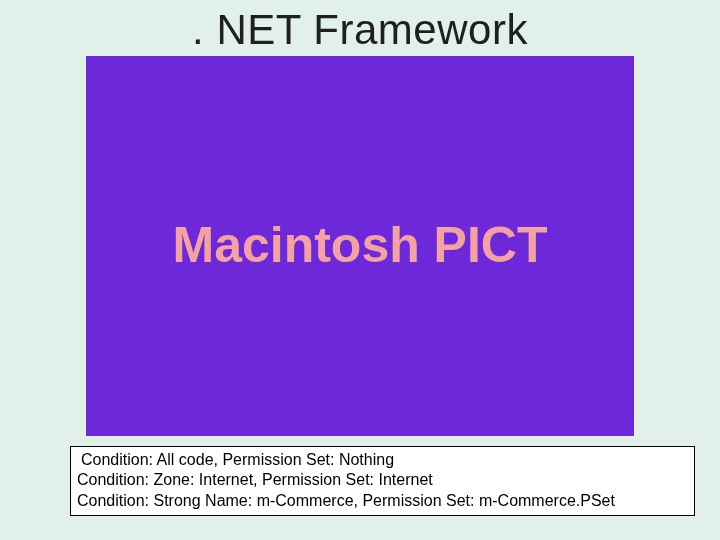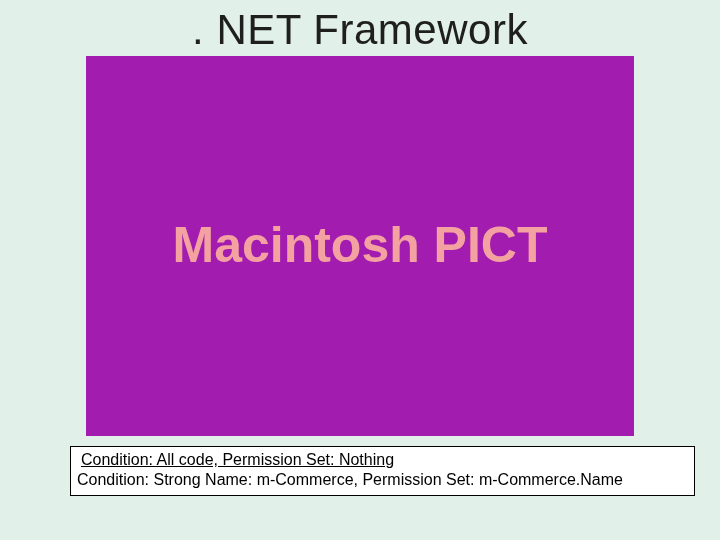--- a/index.html
+++ b/index.html
@@ -25,21 +25,21 @@
     font-size: 42px;
     color: #1f1f1f;
     letter-spacing: 0.5px;
   }
   .pict-area {
     position: absolute;
     top: 56px;
     left: 86px;
     width: 548px;
     height: 380px;
-    background: #a21caf;
+    background: #6d28d9;
     display: flex;
     align-items: center;
     justify-content: flex-start;
   }
   .pict-msg {
     color: #f3a1a1;
     font-weight: 700;
     font-size: 50px;
     line-height: 1.15;
     text-align: center;
@@ -57,34 +57,34 @@
     box-sizing: border-box;
   }
   .cond-line {
     font-size: 16px;
     color: #000;
     line-height: 1.28;
     white-space: nowrap;
   }
   .cond-line.first {
     padding-left: 4px;
-    text-decoration: underline;
   }
 </style>
 </head>
 <body>
 
 <div class="slide">
 
   <div class="title">. NET Framework</div>
 
   <div class="pict-area">
     <div class="pict-msg">
       <div>Macintosh PICT</div>
     </div>
   </div>
 
   <div class="cond-box">
     <div class="cond-line first">Condition: All code, Permission Set: Nothing</div>
-    <div class="cond-line">Condition: Strong Name: m-Commerce, Permission Set: m-Commerce.Name</div>
+    <div class="cond-line">Condition: Zone: Internet, Permission Set: Internet</div>
+    <div class="cond-line">Condition: Strong Name: m-Commerce, Permission Set: m-Commerce.PSet</div>
   </div>
 
 </div>
 
 </body></html>

